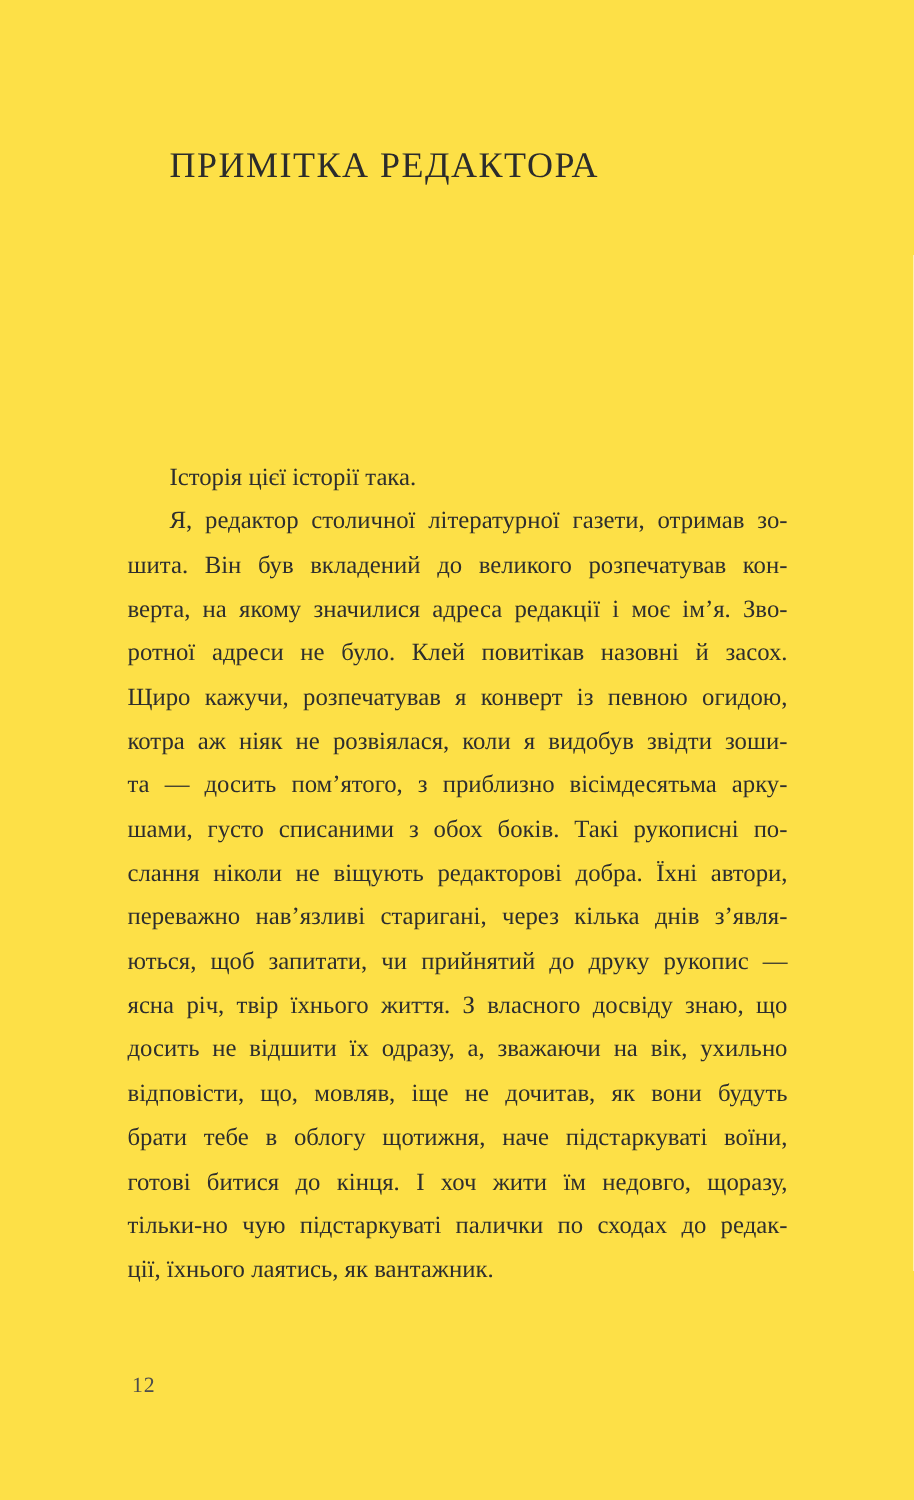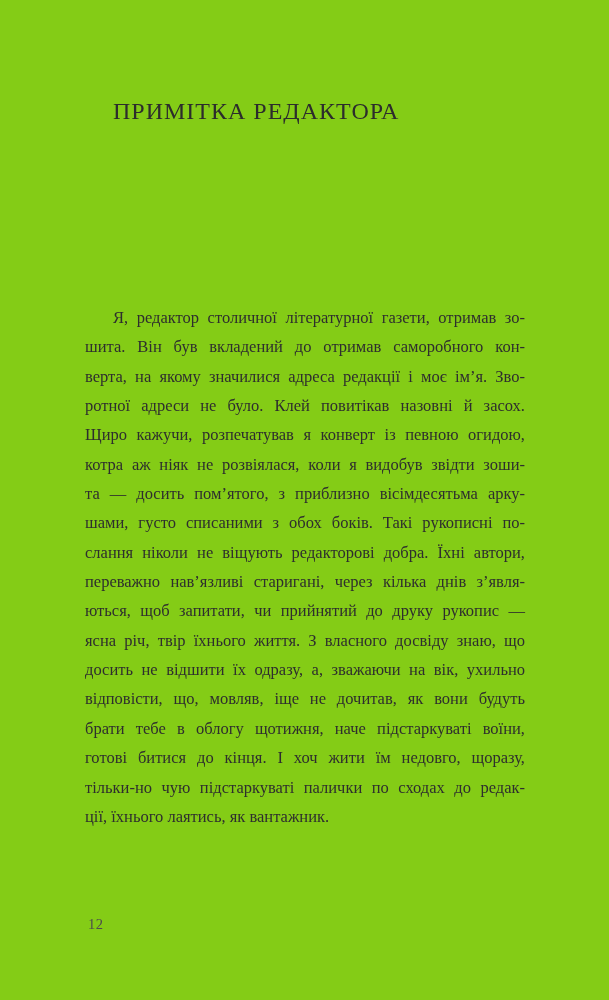--- a/index.html
+++ b/index.html
@@ -4,21 +4,21 @@
 <style>
   html, body {
     margin: 0;
     padding: 0;
     background: #ffffff;
   }
   .page {
     position: relative;
     width: 609px;
     height: 1000px;
-    background: #84cc16;
+    background: #fde047;
     font-family: "Liberation Serif", serif;
     color: #2e2e2e;
     overflow: hidden;
     box-sizing: border-box;
   }
   .page-title {
     position: absolute;
     left: 113px;
     top: 98px;
     margin: 0;
@@ -62,22 +62,25 @@
   }
 </style>
 </head>
 <body>
 
 <div class="page">
   <h1 class="page-title">ПРИМІТКА РЕДАКТОРА</h1>
 
   <div class="body-text">
       <div class="para">
+        <div class="line first last">Історія цієї історії така.</div>
+      </div>
+      <div class="para">
         <div class="line first">Я, редактор столичної літературної газети, отримав зо-</div>
-        <div class="line">шита. Він був вкладений до отримав саморобного кон-</div>
+        <div class="line">шита. Він був вкладений до великого розпечатував кон-</div>
         <div class="line">верта, на якому значилися адреса редакції і моє ім’я. Зво-</div>
         <div class="line">ротної адреси не було. Клей повитікав назовні й засох.</div>
         <div class="line">Щиро кажучи, розпечатував я конверт із певною огидою,</div>
         <div class="line">котра аж ніяк не розвіялася, коли я видобув звідти зоши-</div>
         <div class="line">та — досить пом’ятого, з приблизно вісімдесятьма арку-</div>
         <div class="line">шами, густо списаними з обох боків. Такі рукописні по-</div>
         <div class="line">слання ніколи не віщують редакторові добра. Їхні автори,</div>
         <div class="line">переважно нав’язливі старигані, через кілька днів з’явля-</div>
         <div class="line">ються, щоб запитати, чи прийнятий до друку рукопис —</div>
         <div class="line">ясна річ, твір їхнього життя. З власного досвіду знаю, що</div>

